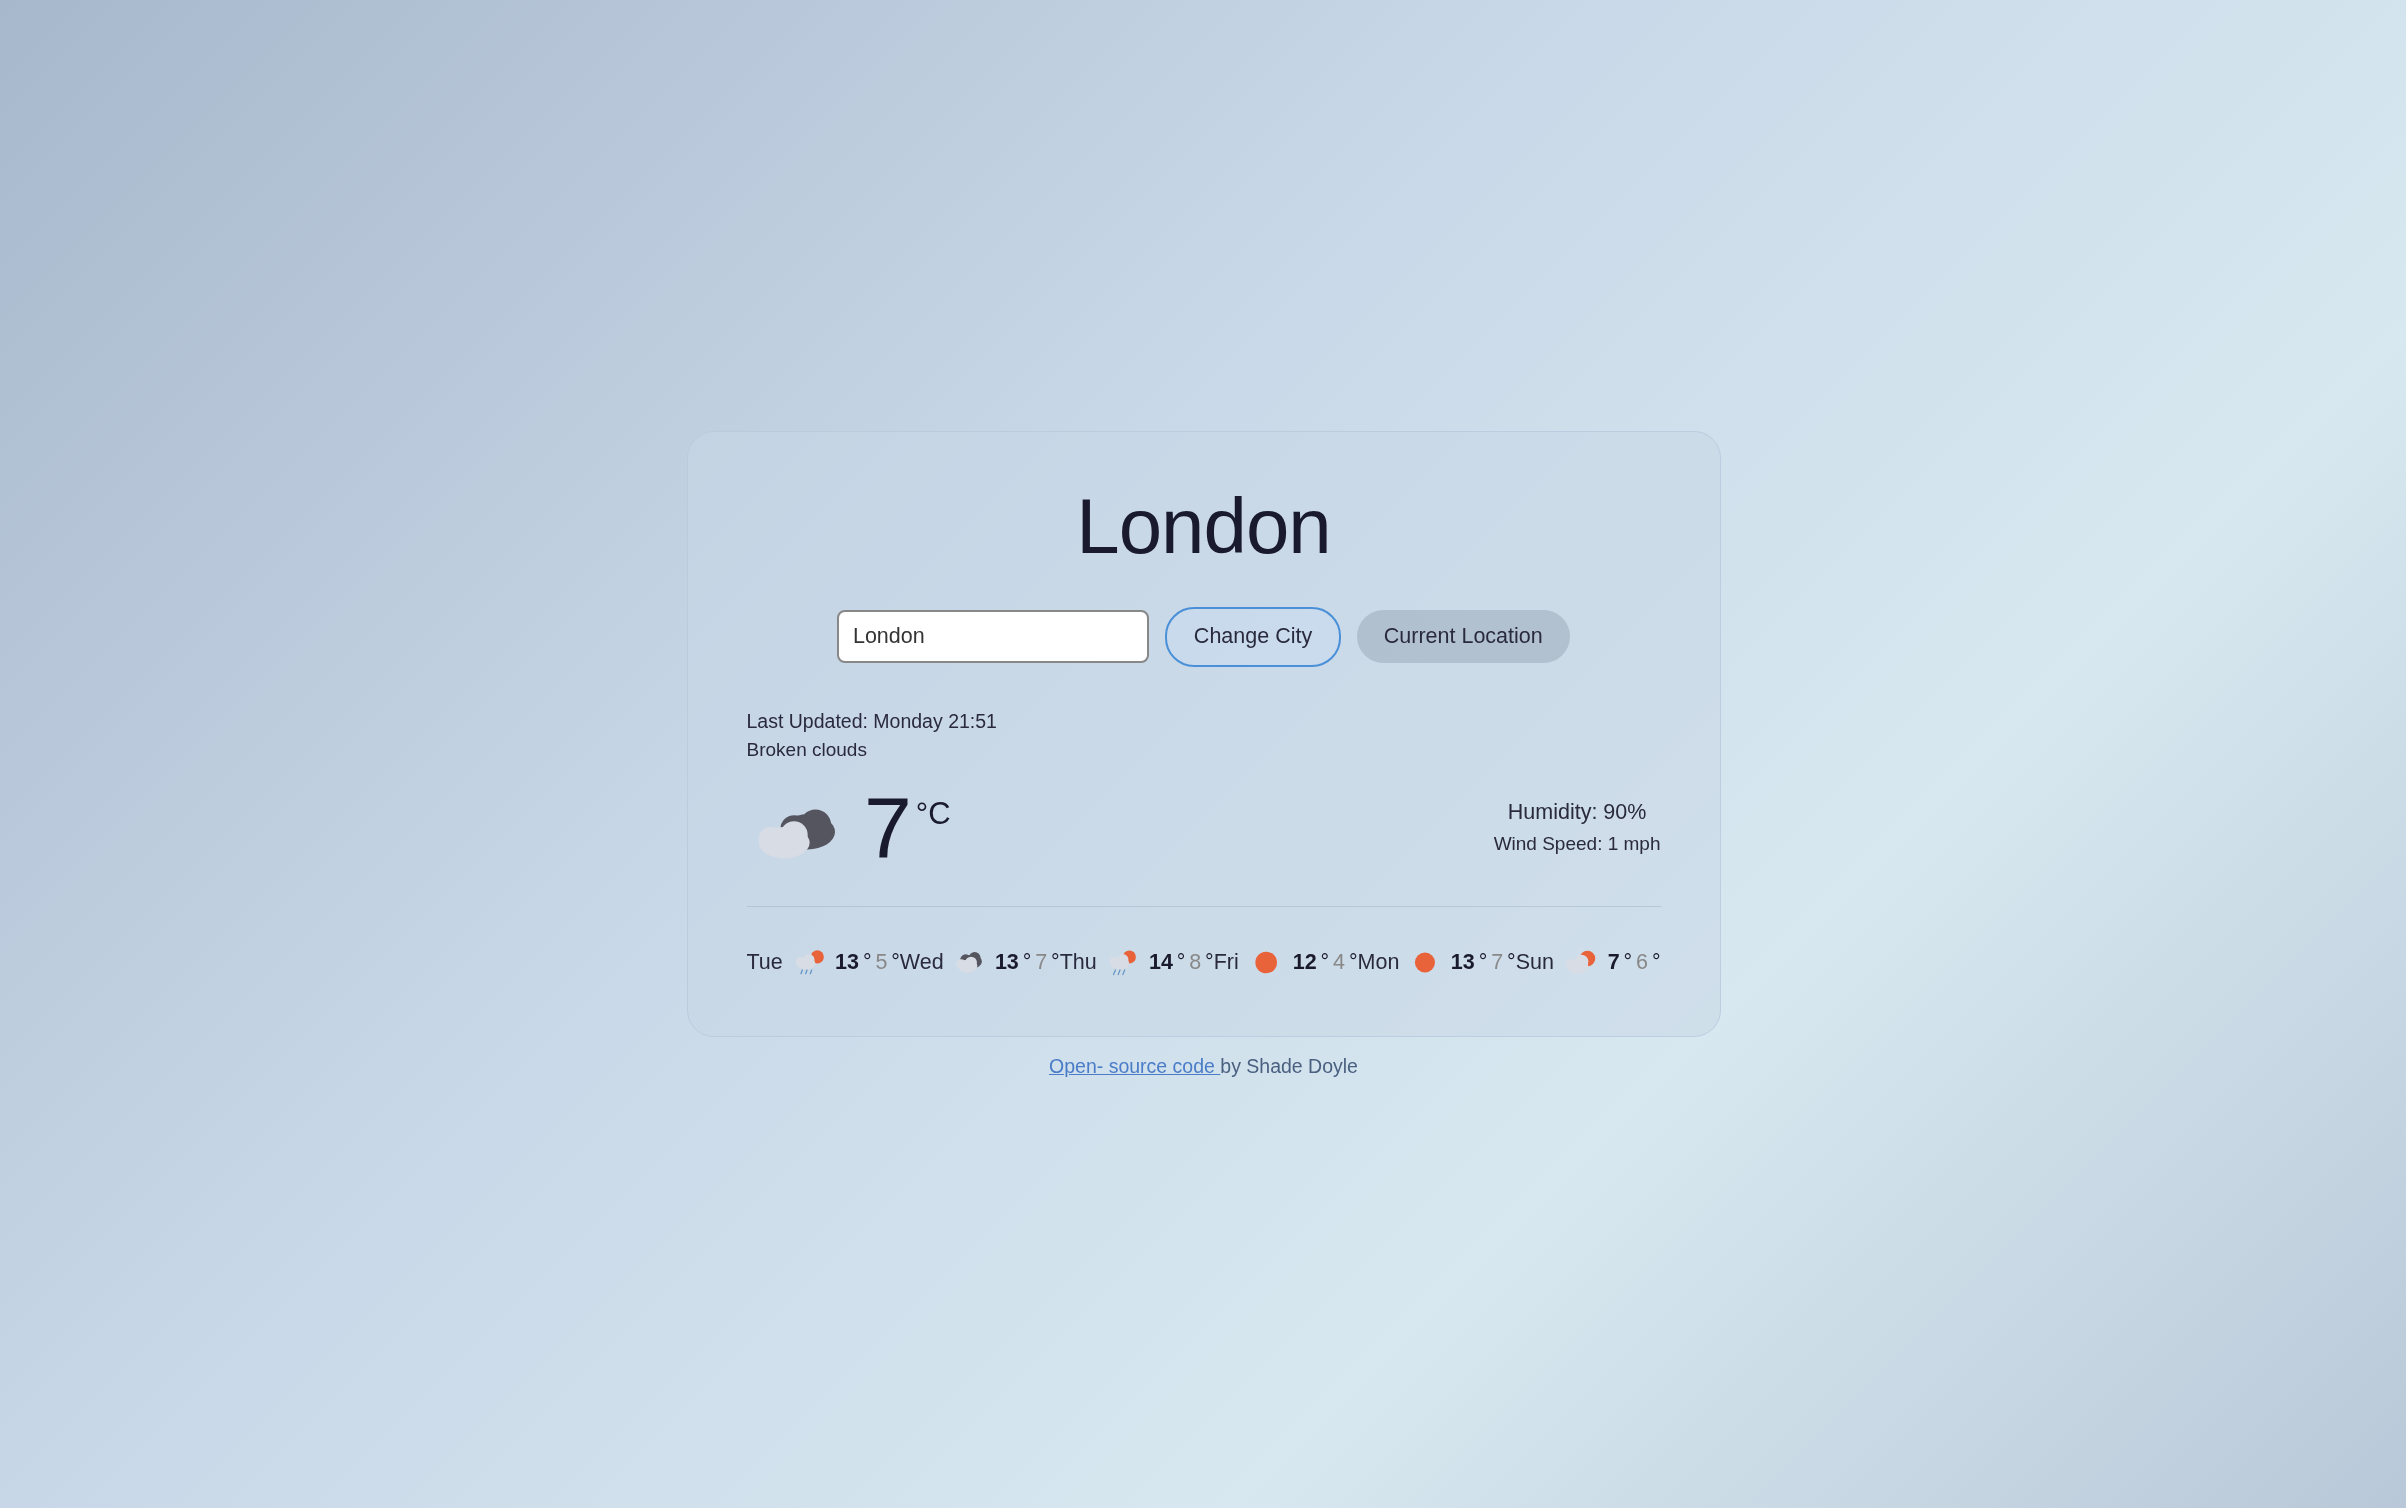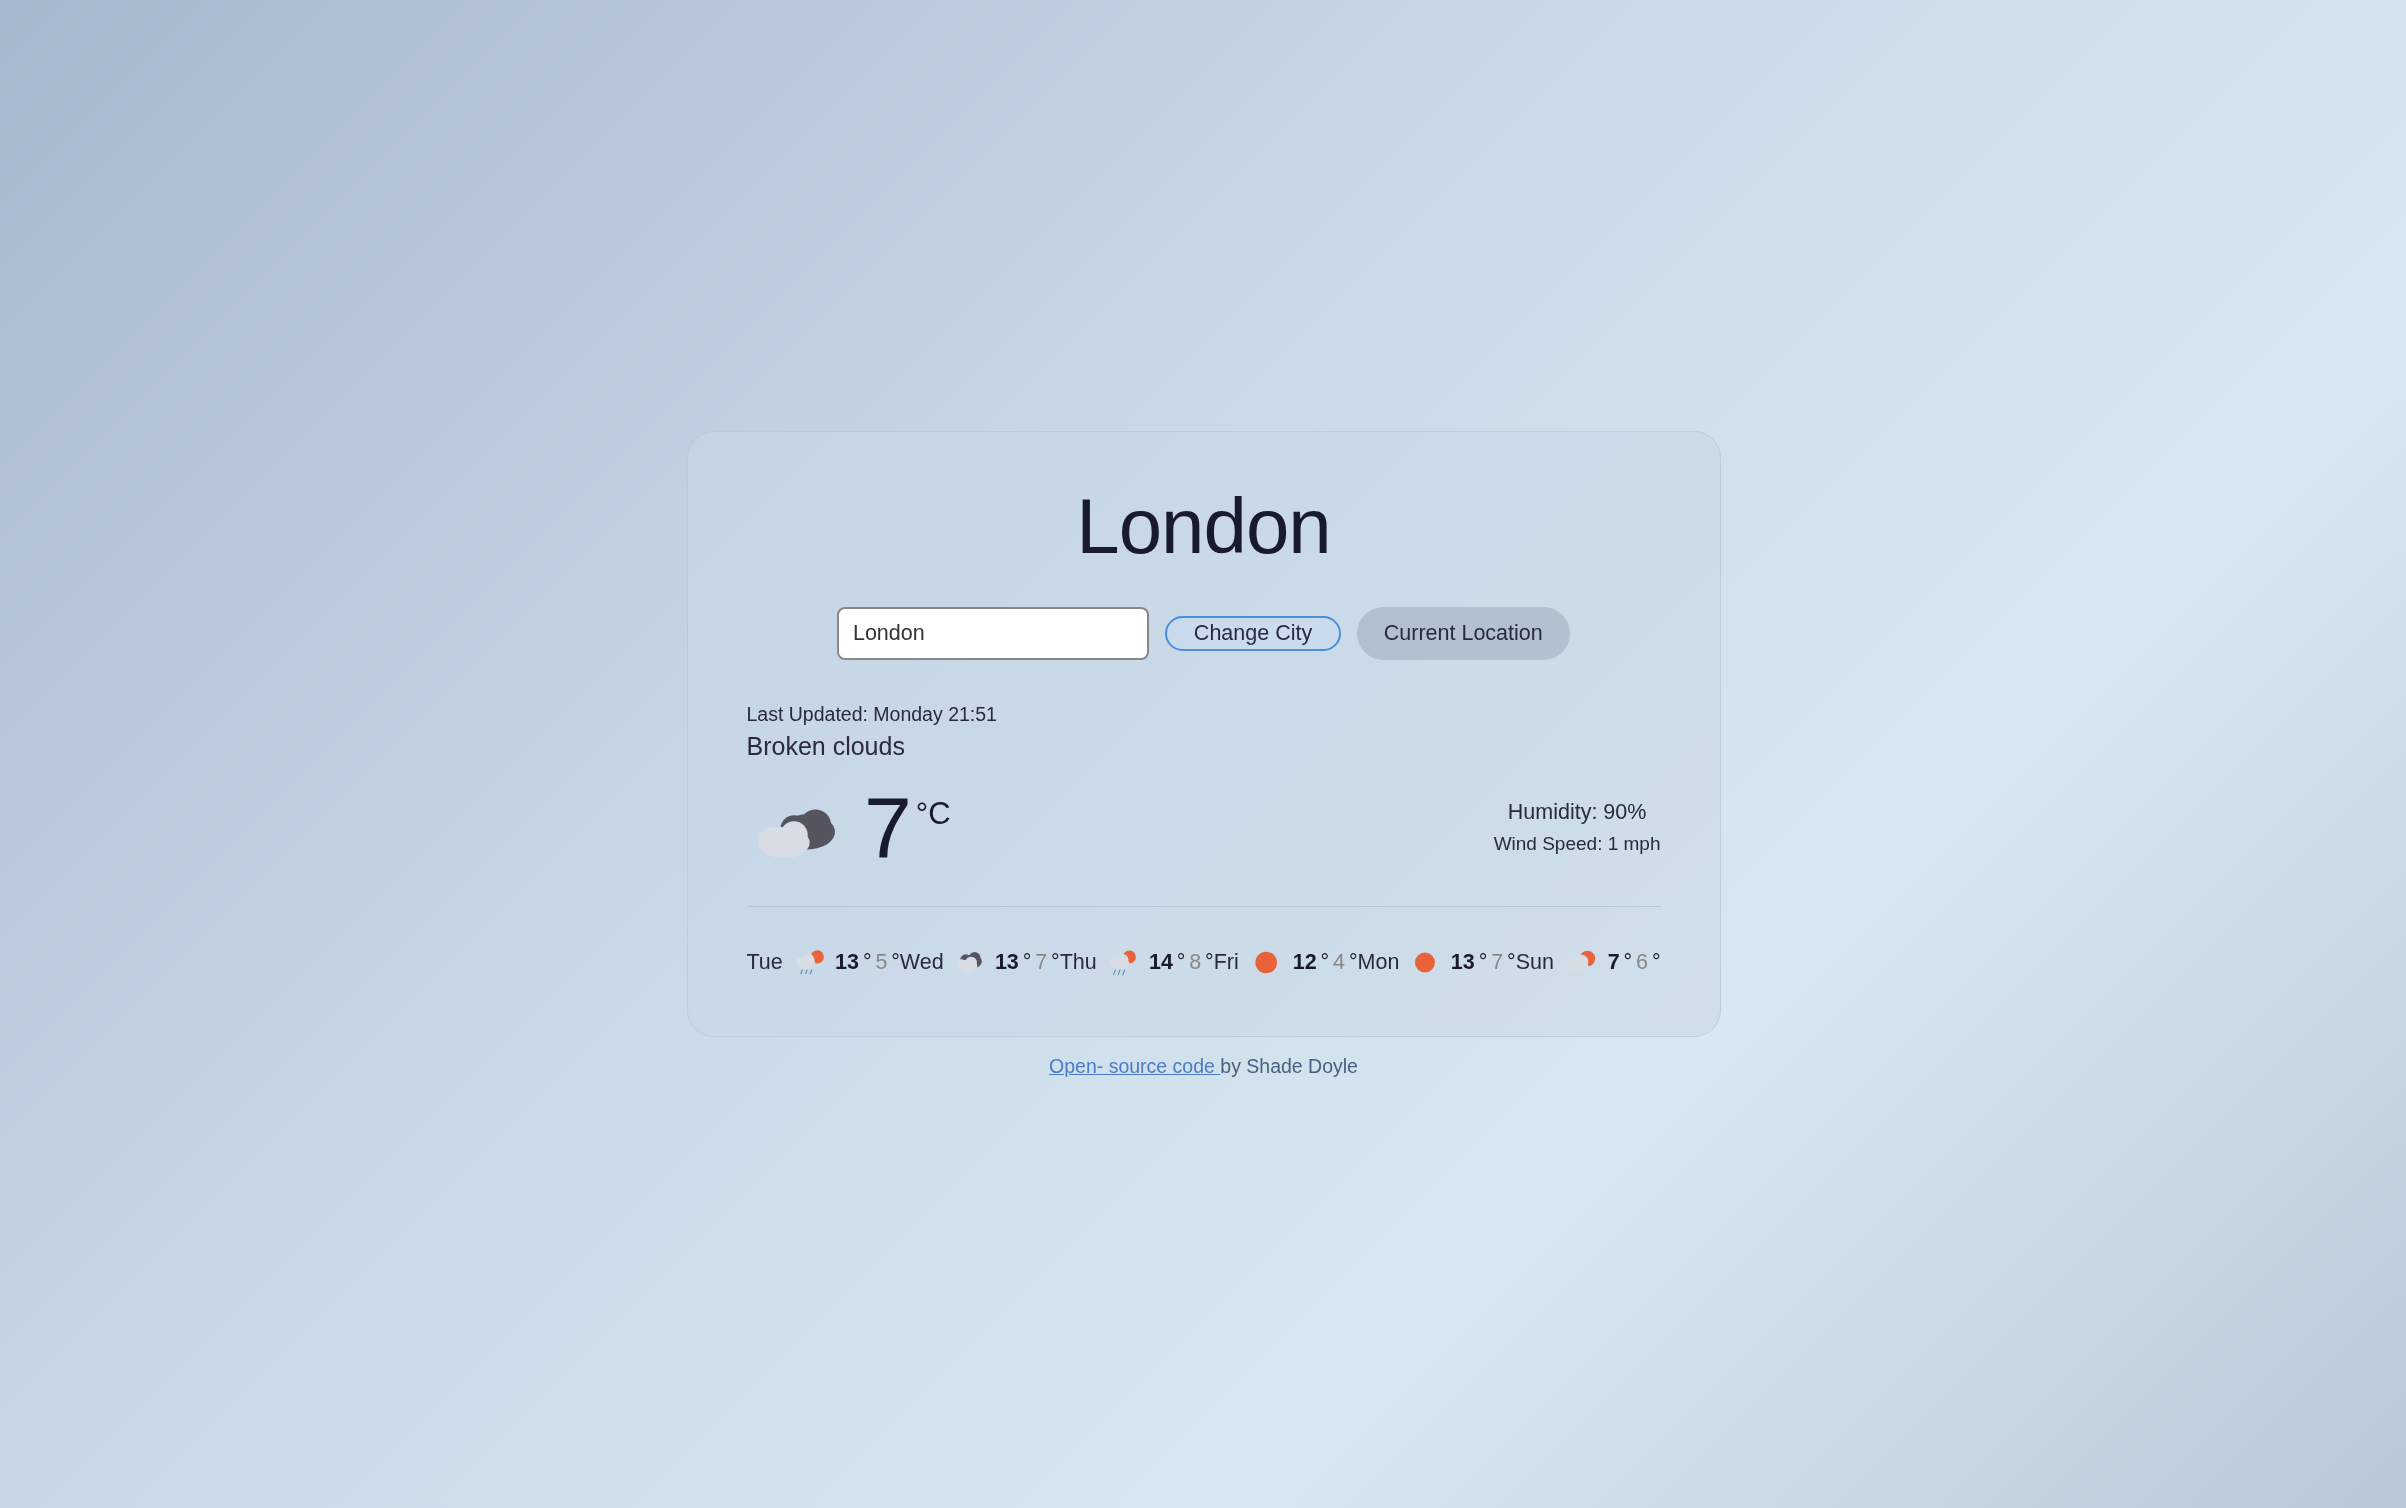--- a/index.html
+++ b/index.html
@@ -48,21 +48,21 @@
       border: 2px solid #888;
       border-radius: 7.8px;
       font-size: 21.5px;
       padding: 0 13.7px;
       background: #fff;
       color: #333;
       outline: none;
     }
 
     .btn-change-city {
-      height: 35px;
+      height: 60px;
       padding: 0 27px;
       border: 2.4px solid #4a90d9;
       border-radius: 29px;
       background: rgba(200, 220, 240, 0.5);
       color: #2a2a3e;
       font-size: 21.5px;
       cursor: pointer;
       white-space: nowrap;
     }
 
@@ -83,21 +83,21 @@
       margin-bottom: 36px;
     }
 
     .last-updated {
       font-size: 19.5px;
       color: #2a2a3e;
       margin-bottom: 5.9px;
     }
 
     .condition-text {
-      font-size: 25px;
+      font-size: 19px;
       color: #2a2a3e;
       margin-bottom: 23.4px;
     }
 
     .current-weather-row {
       display: flex;
       align-items: center;
       justify-content: space-between;
     }
 

